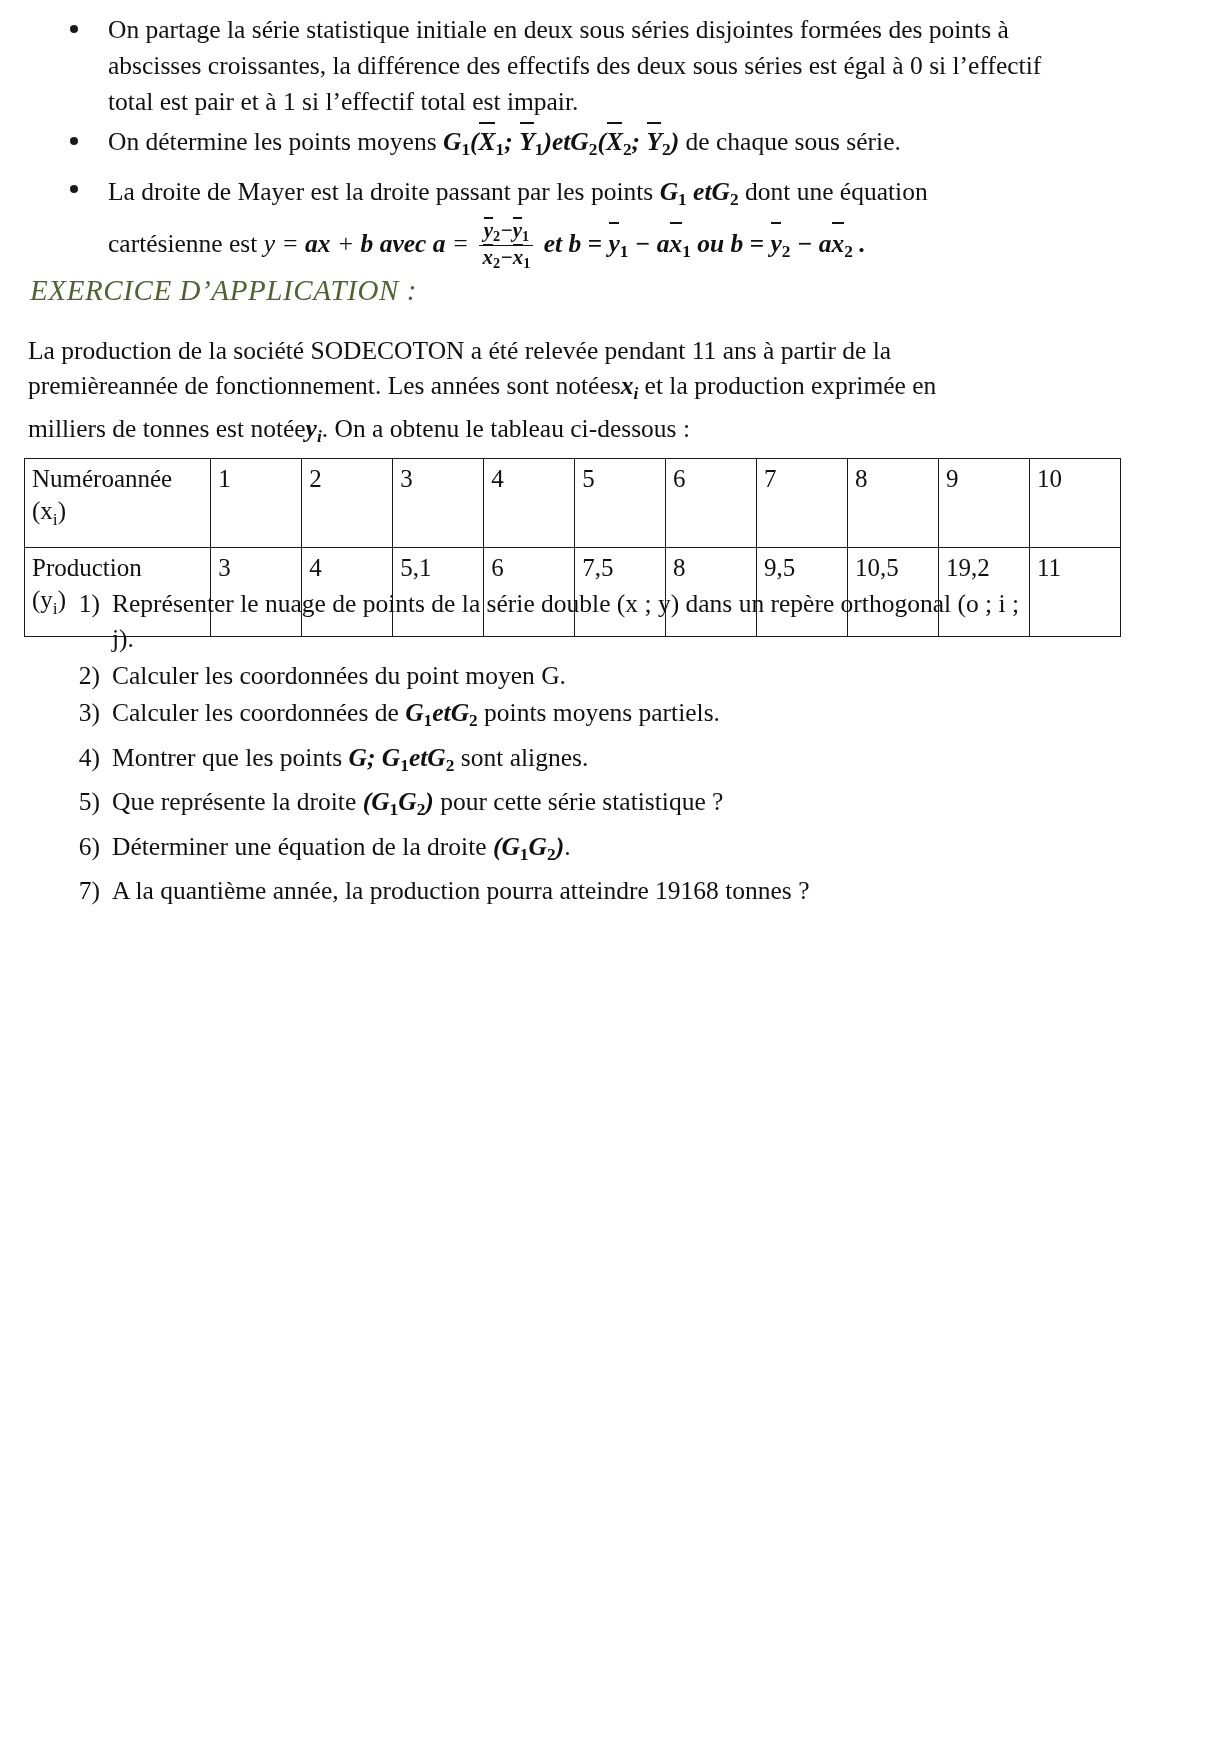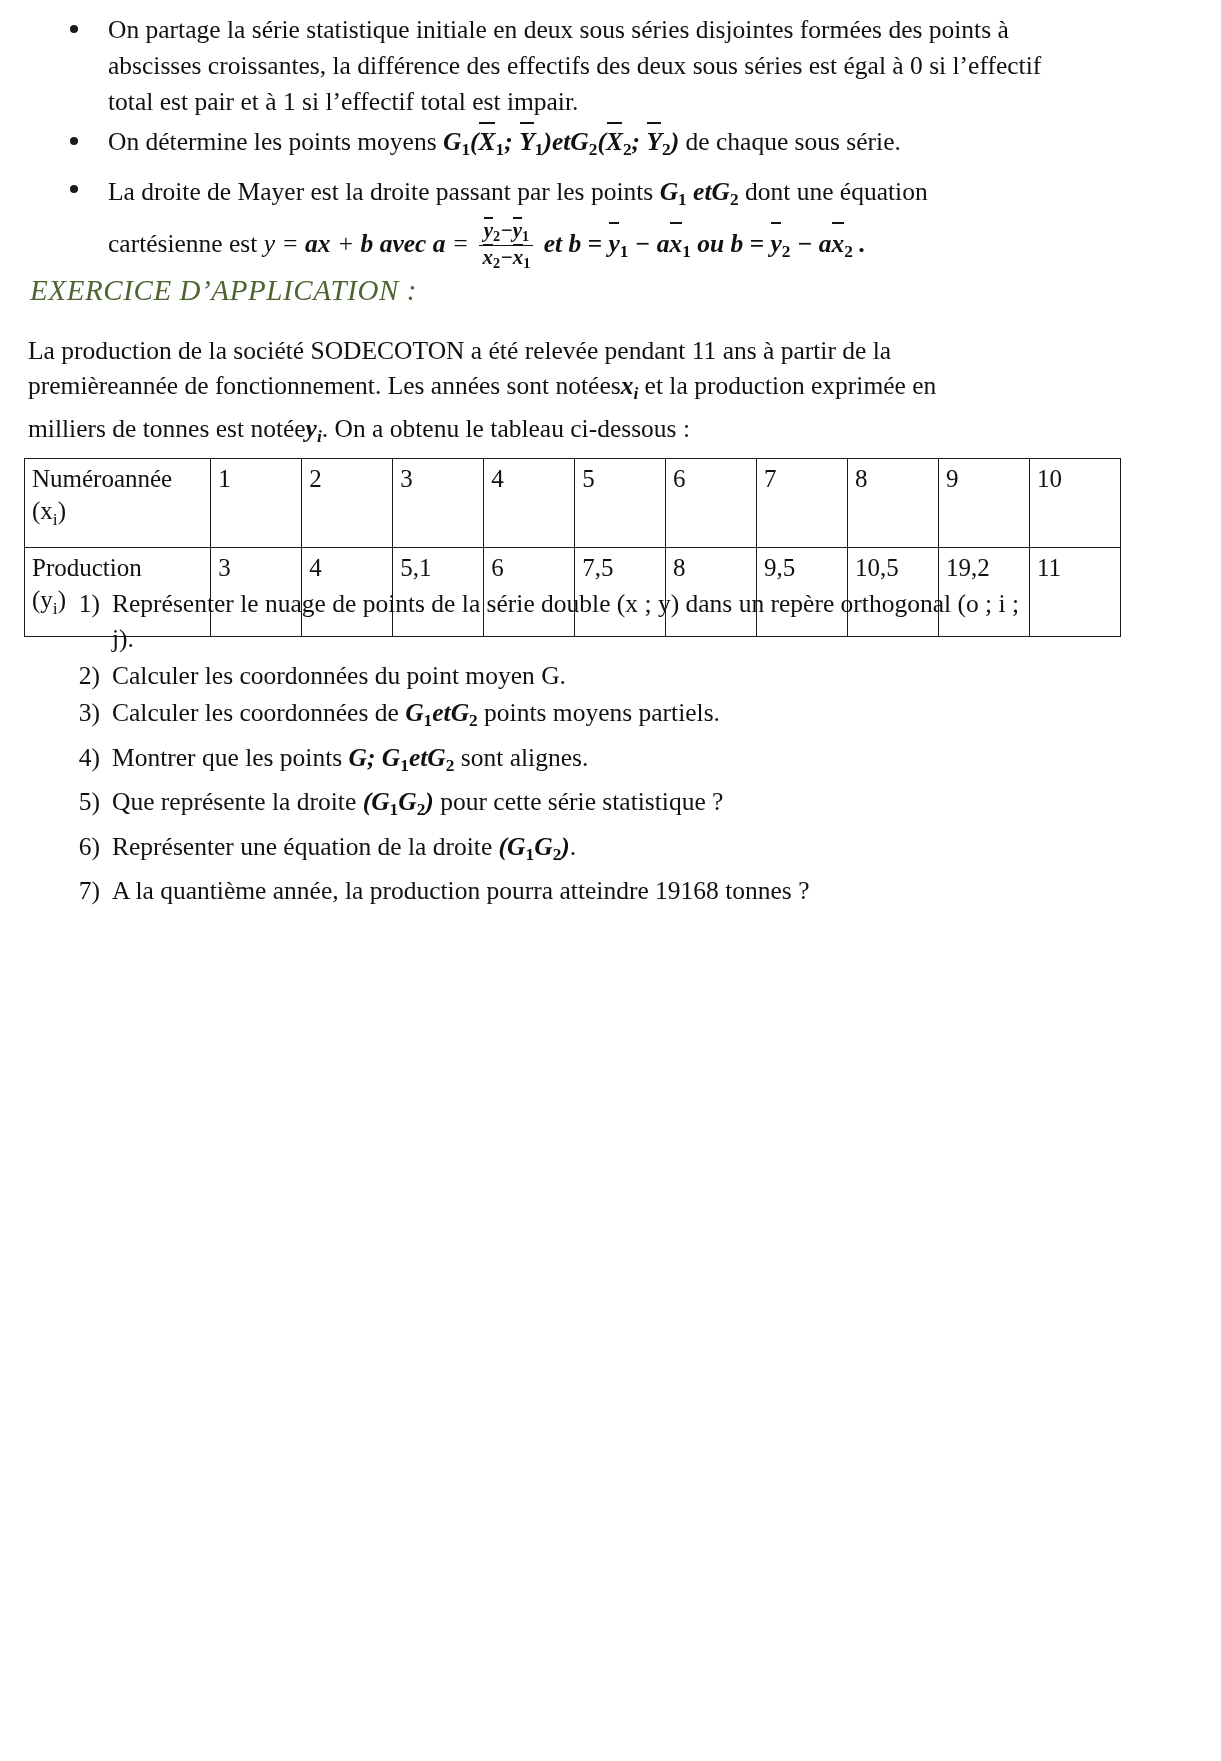--- a/index.html
+++ b/index.html
@@ -254,21 +254,21 @@
       <span>Montrer que les points </span><span class="mb">G;&nbsp;G<sub class="sbn">1</sub><span class="mi">et</span>G<sub class="sbn">2</sub></span><span> sont alignes.</span>
     </li>
 
     <li class="question-item">
       <span class="num">5)</span>
       <span>Que représente la droite </span><span class="mb">(G<sub class="sbn">1</sub>G<sub class="sbn">2</sub>)</span><span> pour cette série statistique ?</span>
     </li>
 
     <li class="question-item">
       <span class="num">6)</span>
-      <span>Représenter une équation de la droite </span><span class="mb">(G<sub class="sbn">1</sub>G<sub class="sbn">2</sub>)</span><span>.</span>
+      <span>Déterminer une équation de la droite </span><span class="mb">(G<sub class="sbn">1</sub>G<sub class="sbn">2</sub>)</span><span>.</span>
     </li>
 
     <li class="question-item">
       <span class="num">7)</span>
       <span>A la quantième année, la production pourra atteindre 19168 tonnes ?</span>
     </li>
 
   </ol>
 
 </div>

